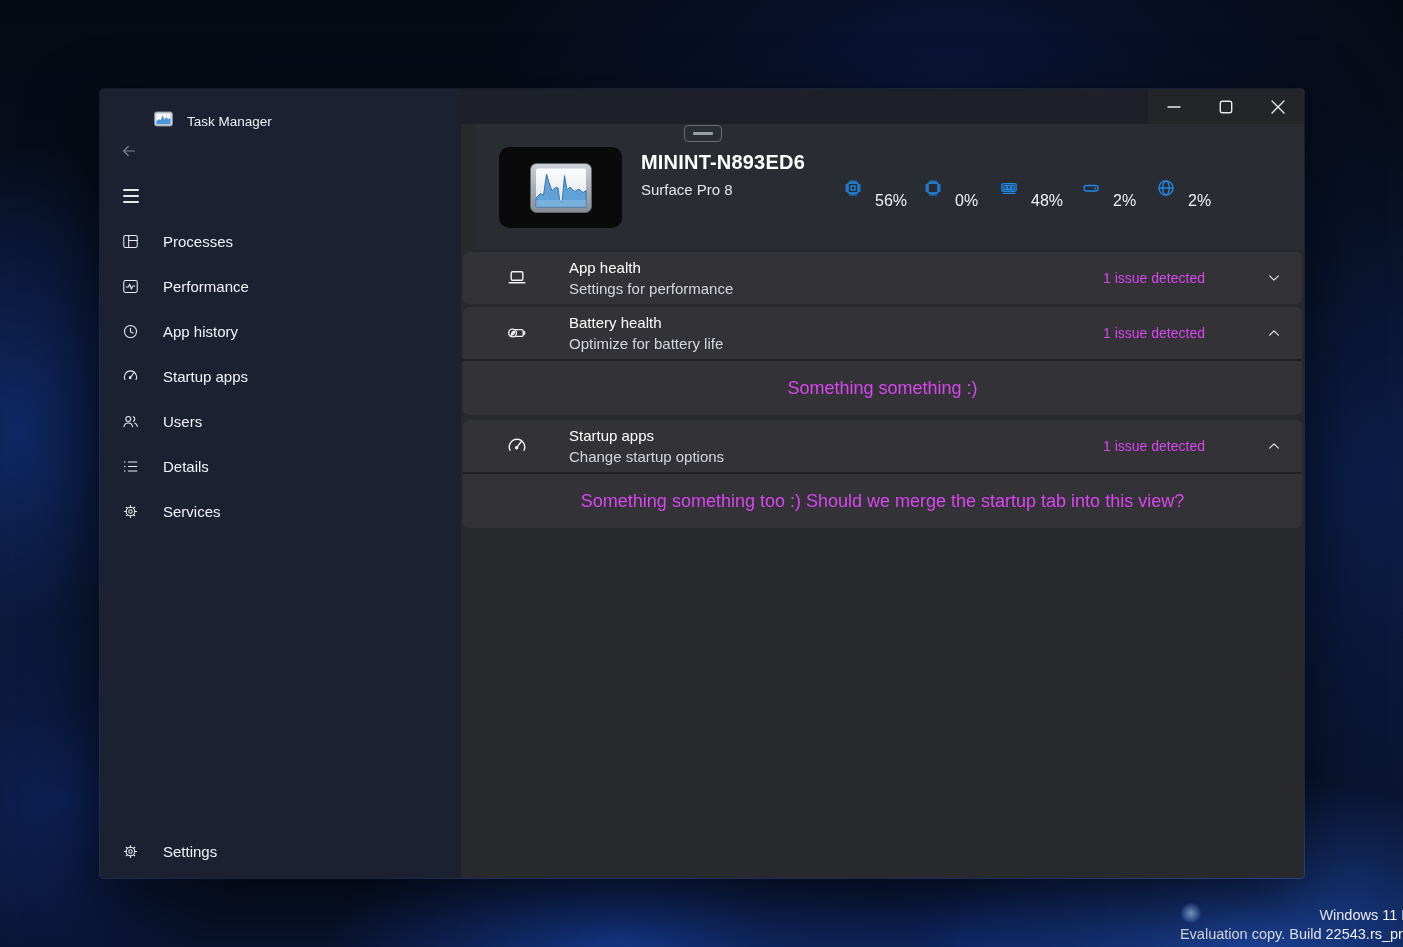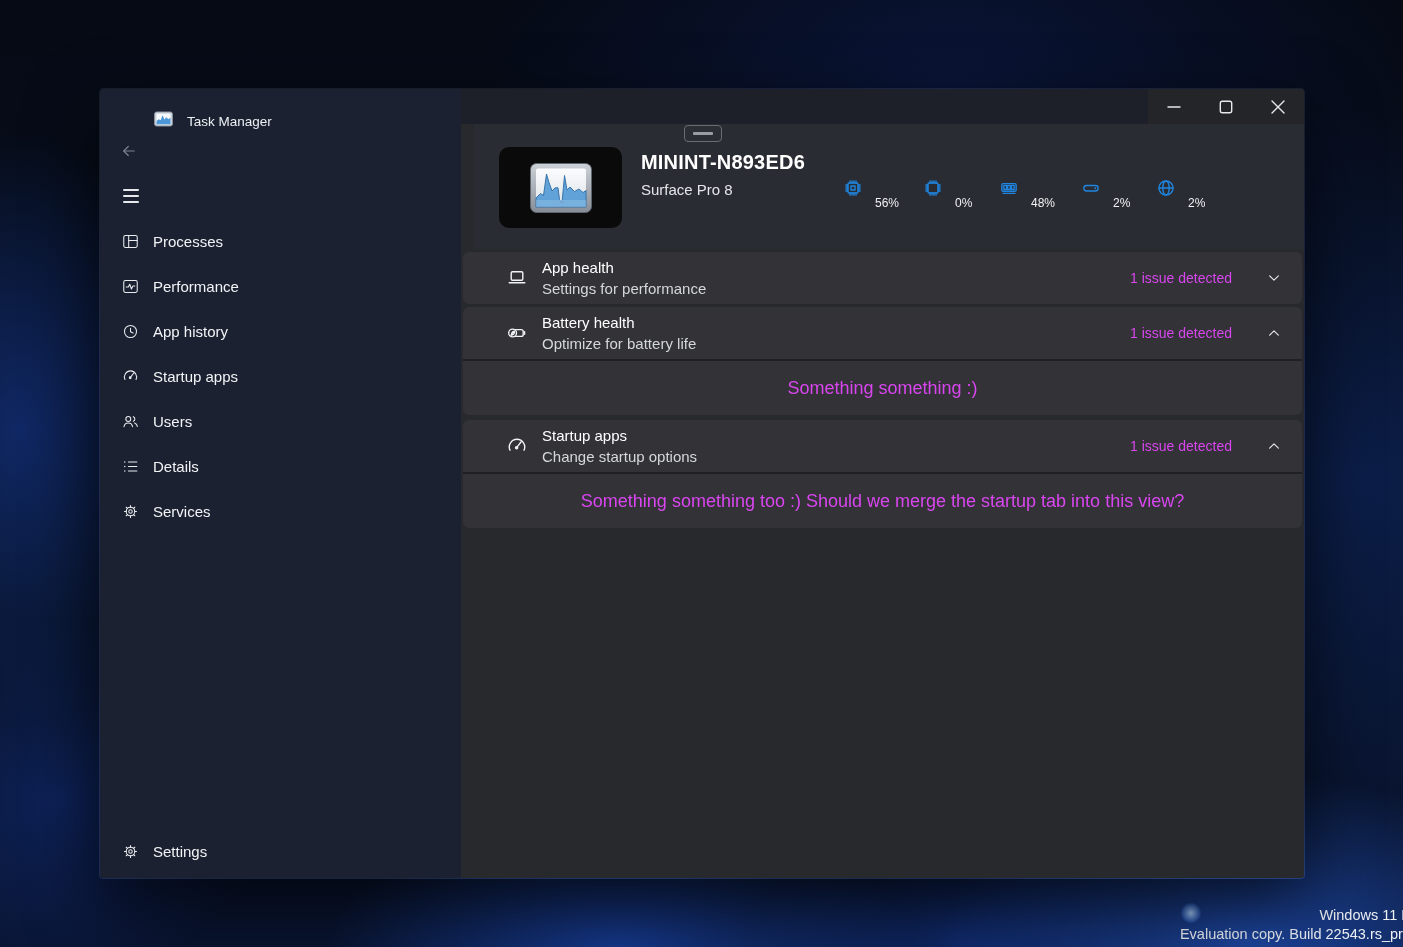--- a/index.html
+++ b/index.html
@@ -26,45 +26,45 @@
   
   .sidebar{width:361px;flex:0 0 361px;background:#1b2130;position:relative;}
   .logo-row{position:absolute;top:22px;left:54px;display:flex;align-items:center;gap:14px;}
   .logo-row .app-title{color:#eef0f4;font-size:13.5px;}
   .back-btn{position:absolute;left:18px;top:52px;width:22px;height:22px;background:none;border:none;padding:0;cursor:default;}
   .hamburger{position:absolute;left:23px;top:100px;width:18px;background:none;border:none;padding:0;display:flex;flex-direction:column;gap:4.4px;cursor:default;}
   .hamburger span{display:block;width:16px;height:1.8px;background:#e6e8ec;border-radius:1px;}
   .nav{position:absolute;top:130px;left:0;right:0;}
   .nav-item{height:45px;display:flex;align-items:center;padding-left:21px;cursor:default;}
   .nav-item .nic{width:19px;height:19px;flex:0 0 19px;display:flex;}
-  .nav-item .nlabel{margin-left:13px;color:#f2f3f6;font-size:15px;}
+  .nav-item .nlabel{margin-left:23px;color:#f2f3f6;font-size:15px;}
   .nav-item.settings{position:absolute;bottom:4px;left:0;right:0;}
   svg.si{stroke:#e9ebef;fill:none;stroke-width:1.35;stroke-linecap:round;stroke-linejoin:round;}
   
   .main{flex:1;position:relative;background:#28292c;}
   .titlebar{position:absolute;top:0;left:0;right:0;height:35px;background:#1e2029;display:flex;justify-content:flex-end;}
   .caption{width:156px;height:35px;background:#242529;display:flex;}
   .cbtn{width:52px;height:35px;display:flex;align-items:center;justify-content:center;}
   .hdr{position:absolute;top:35px;left:13px;right:0;height:125px;background:#2a2c33;}
   .drag-handle{position:absolute;top:36px;left:223px;width:36px;height:15px;border:1px solid #686c73;
     border-radius:4px;background:#2c2e35;display:flex;align-items:center;justify-content:center;}
   .drag-handle i{display:block;width:20px;height:2.5px;background:#989da4;border-radius:1px;}
   .tile{position:absolute;left:25px;top:23px;width:123px;height:81px;background:#0a0a0b;border-radius:10px;
     display:flex;align-items:center;justify-content:center;}
   .dev-name{position:absolute;left:167px;top:27px;color:#fff;font-size:20px;font-weight:600;letter-spacing:.2px;}
   .dev-sub{position:absolute;left:167px;top:57px;color:#e4e6ea;font-size:15px;}
   .stat{position:absolute;top:53px;display:flex;align-items:flex-end;gap:11px;}
-  .stat .sval{color:#f0f2f4;font-size:12px;transform:translateY(7px);}
+  .stat .sval{color:#f0f2f4;font-size:16px;transform:translateY(7px);}
   svg.bi{stroke:#1f85e0;fill:none;stroke-width:1.5;stroke-linecap:round;stroke-linejoin:round;}
   
   .cards{position:absolute;top:163px;left:2px;right:2px;}
   .card{background:#323237;border-radius:6px;overflow:hidden;}
   .card.mb3{margin-bottom:3px;}
   .card.mb5{margin-bottom:5px;}
-  .row{height:52px;display:flex;align-items:center;padding:0 20px 0 42px;}
+  .row{height:52px;display:flex;align-items:center;padding:0 20px 0 42px;gap:27px;}
   .row .ric{width:24px;height:24px;flex:0 0 24px;display:flex;}
   .rtext{margin-left:13px;line-height:21px;}
   .rtitle{color:#ffffff;font-size:15px;}
   .rsub{color:#d4d7db;font-size:15px;}
   .issue{margin-left:auto;color:#d946ef;font-size:14px;}
   .chev{margin-left:34px;width:16px;height:16px;display:flex;}
   .divider{height:2px;background:#1f2023;}
   .rowcontent{height:54px;display:flex;align-items:center;justify-content:center;color:#d946ef;font-size:18px;}
   svg.wi{stroke:#f2f3f5;fill:none;stroke-width:1.4;stroke-linecap:round;stroke-linejoin:round;}
   svg.ci{stroke:#e3e6ea;fill:none;stroke-width:1.6;stroke-linecap:round;stroke-linejoin:round;}

